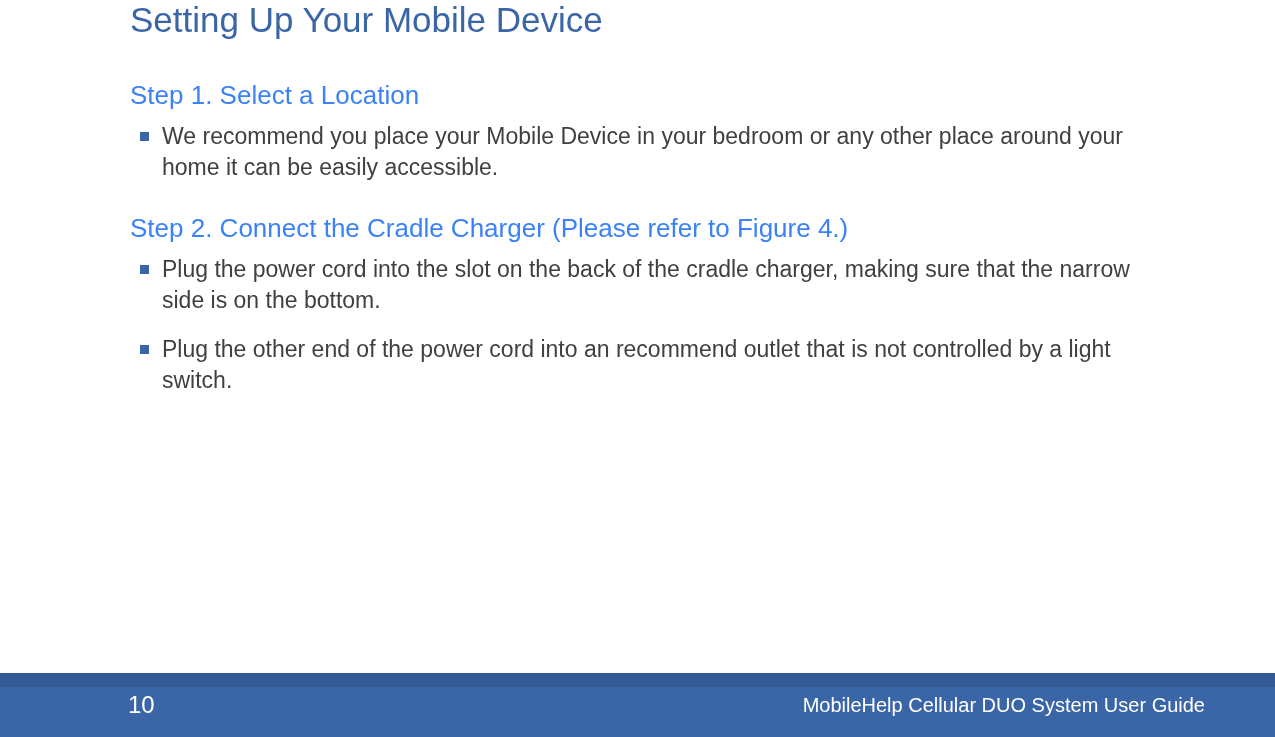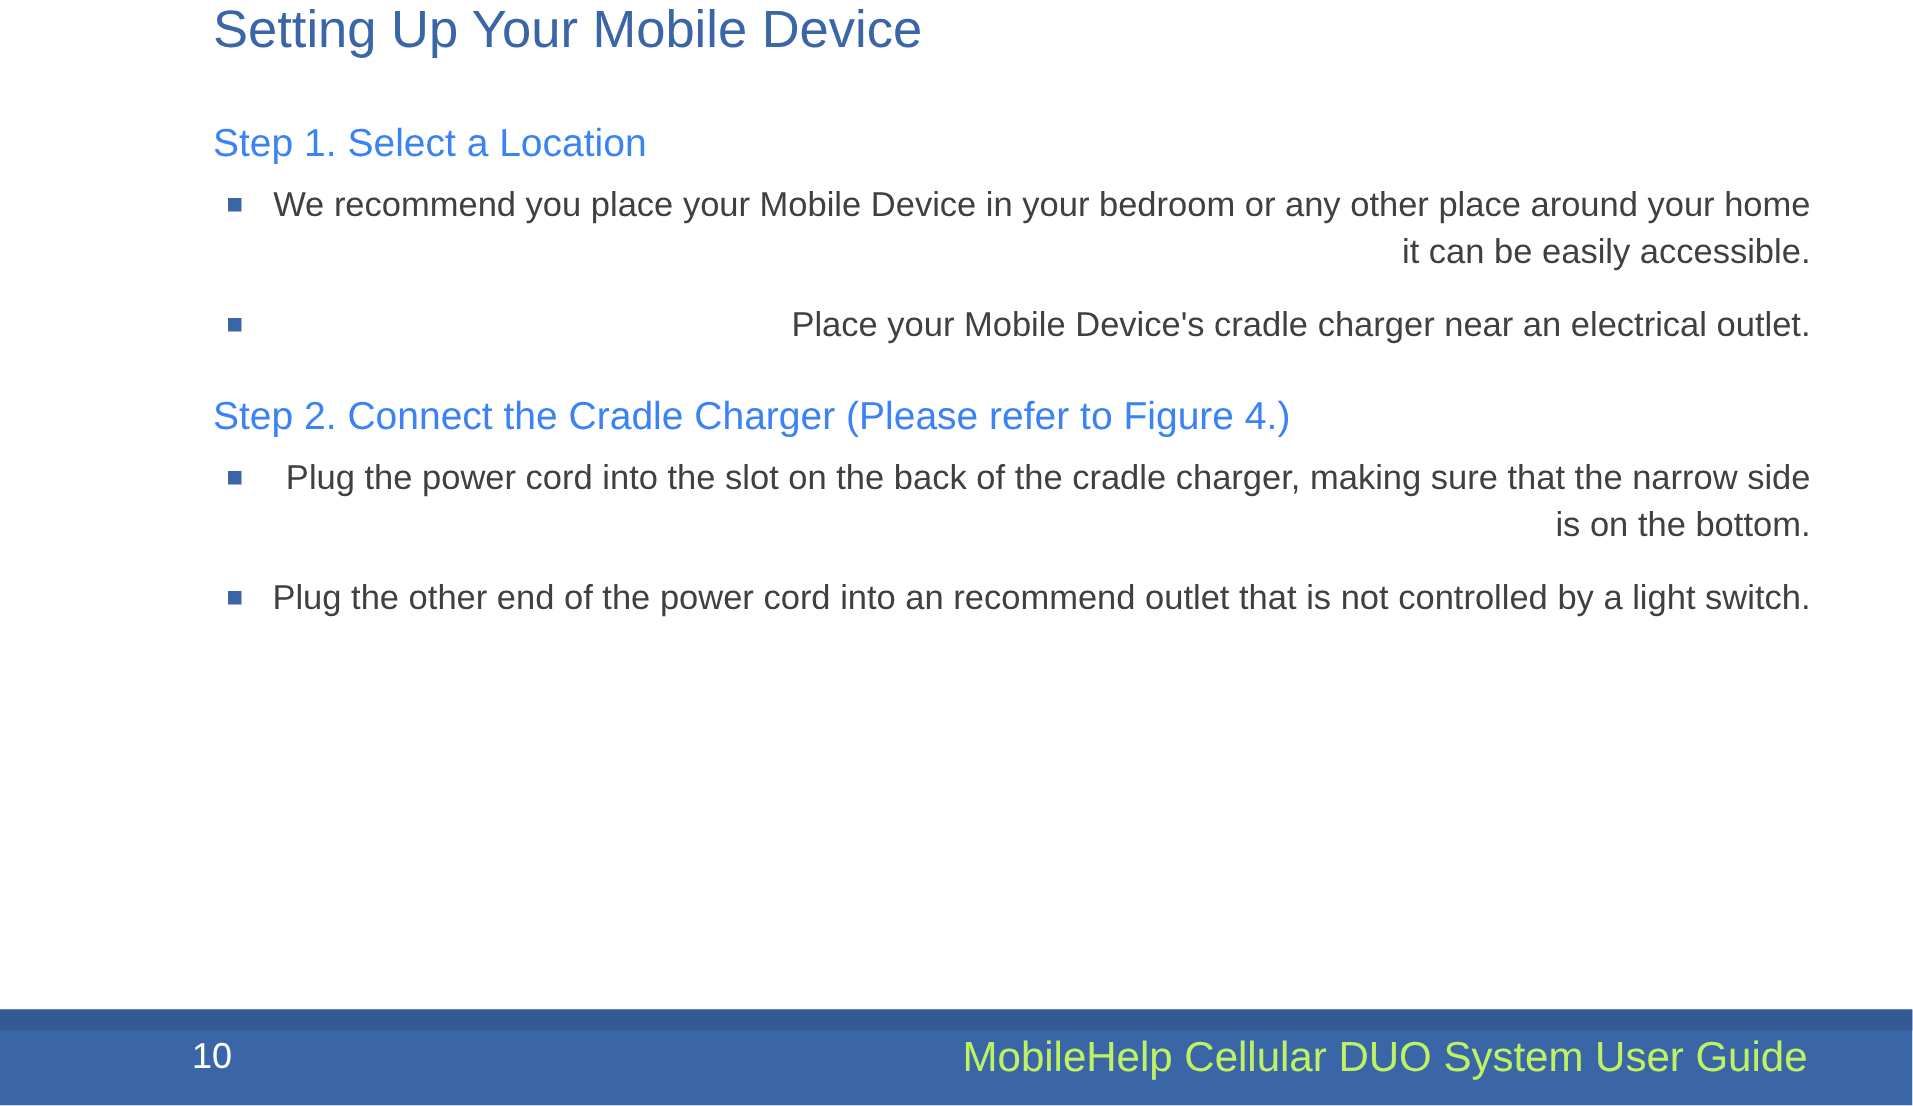--- a/index.html
+++ b/index.html
@@ -9,41 +9,39 @@
     }
     body {
       font-family: Arial, Helvetica, sans-serif;
       background: #ffffff;
       width: 1275px;
       height: 737px;
       position: relative;
       overflow: hidden;
     }
     .content {
-      padding: 0 68px 0 130px;
-      margin-left: 12px;
+      padding: 0 104px 0 130px;
     }
     .page-title {
       color: #3a65a7;
       font-size: 35px;
       font-weight: 400;
       margin-bottom: 40px;
       margin-top: 0;
     }
     .step-heading {
       color: #3b82f6;
       font-size: 26px;
       font-weight: 400;
       margin-bottom: 10px;
       margin-top: 30px;
     }
     ul {
       list-style: none;
       padding-left: 10px;
-      text-align: right;
     }
     li {
       position: relative;
       padding-left: 22px;
       color: #404040;
       font-size: 23px;
       line-height: 1.35;
       margin-bottom: 18px;
     }
     li::before {
@@ -75,36 +73,35 @@
       height: 14px;
       background: #335a95;
     }
     .page-number {
       color: #ffffff;
       font-size: 24px;
       font-weight: 400;
       z-index: 1;
     }
     .footer-title {
-      color: #bef264;
-      font-size: 28px;
+      color: #ffffff;
+      font-size: 20px;
       font-weight: 400;
       z-index: 1;
     }
   </style>
 </head>
 <body>
 
 <div class="content">
   <h1 class="page-title">Setting Up Your Mobile Device</h1>
 
   <h2 class="step-heading">Step 1. Select a Location</h2>
   <ul>
     <li>We recommend you place your Mobile Device in your bedroom or any other place around your home it can be easily accessible.</li>
-    <li>Place your Mobile Device's cradle charger near an electrical outlet.</li>
   </ul>
 
   <h2 class="step-heading">Step 2. Connect the Cradle Charger (Please refer to Figure 4.)</h2>
   <ul>
     <li>Plug the power cord into the slot on the back of the cradle charger, making sure that the narrow side is on the bottom.</li>
     <li>Plug the other end of the power cord into an recommend outlet that is not controlled by a light switch.</li>
   </ul>
 </div>
 
 <div class="footer">

